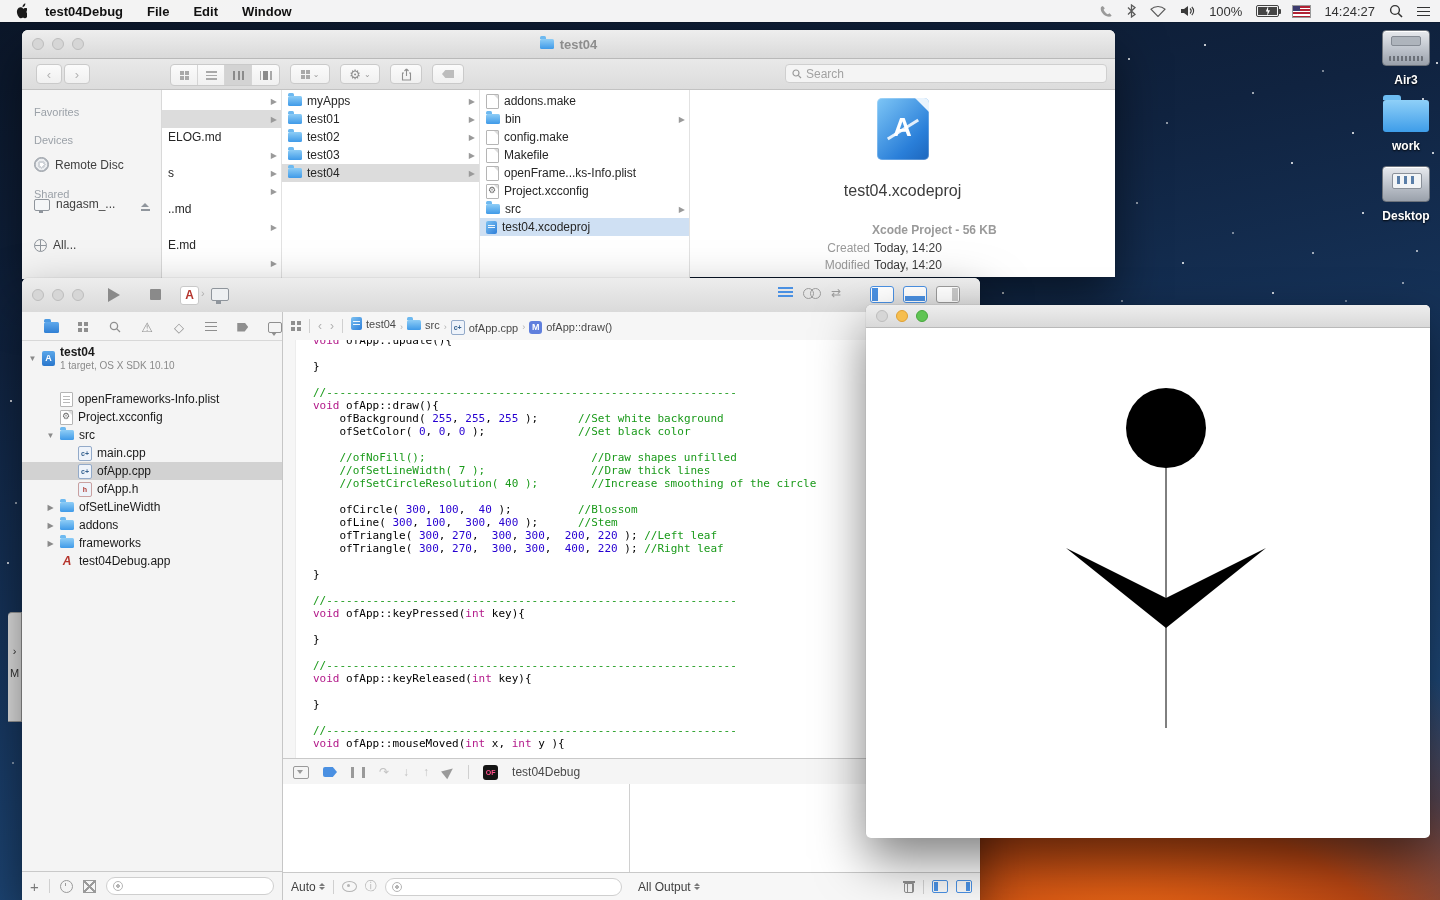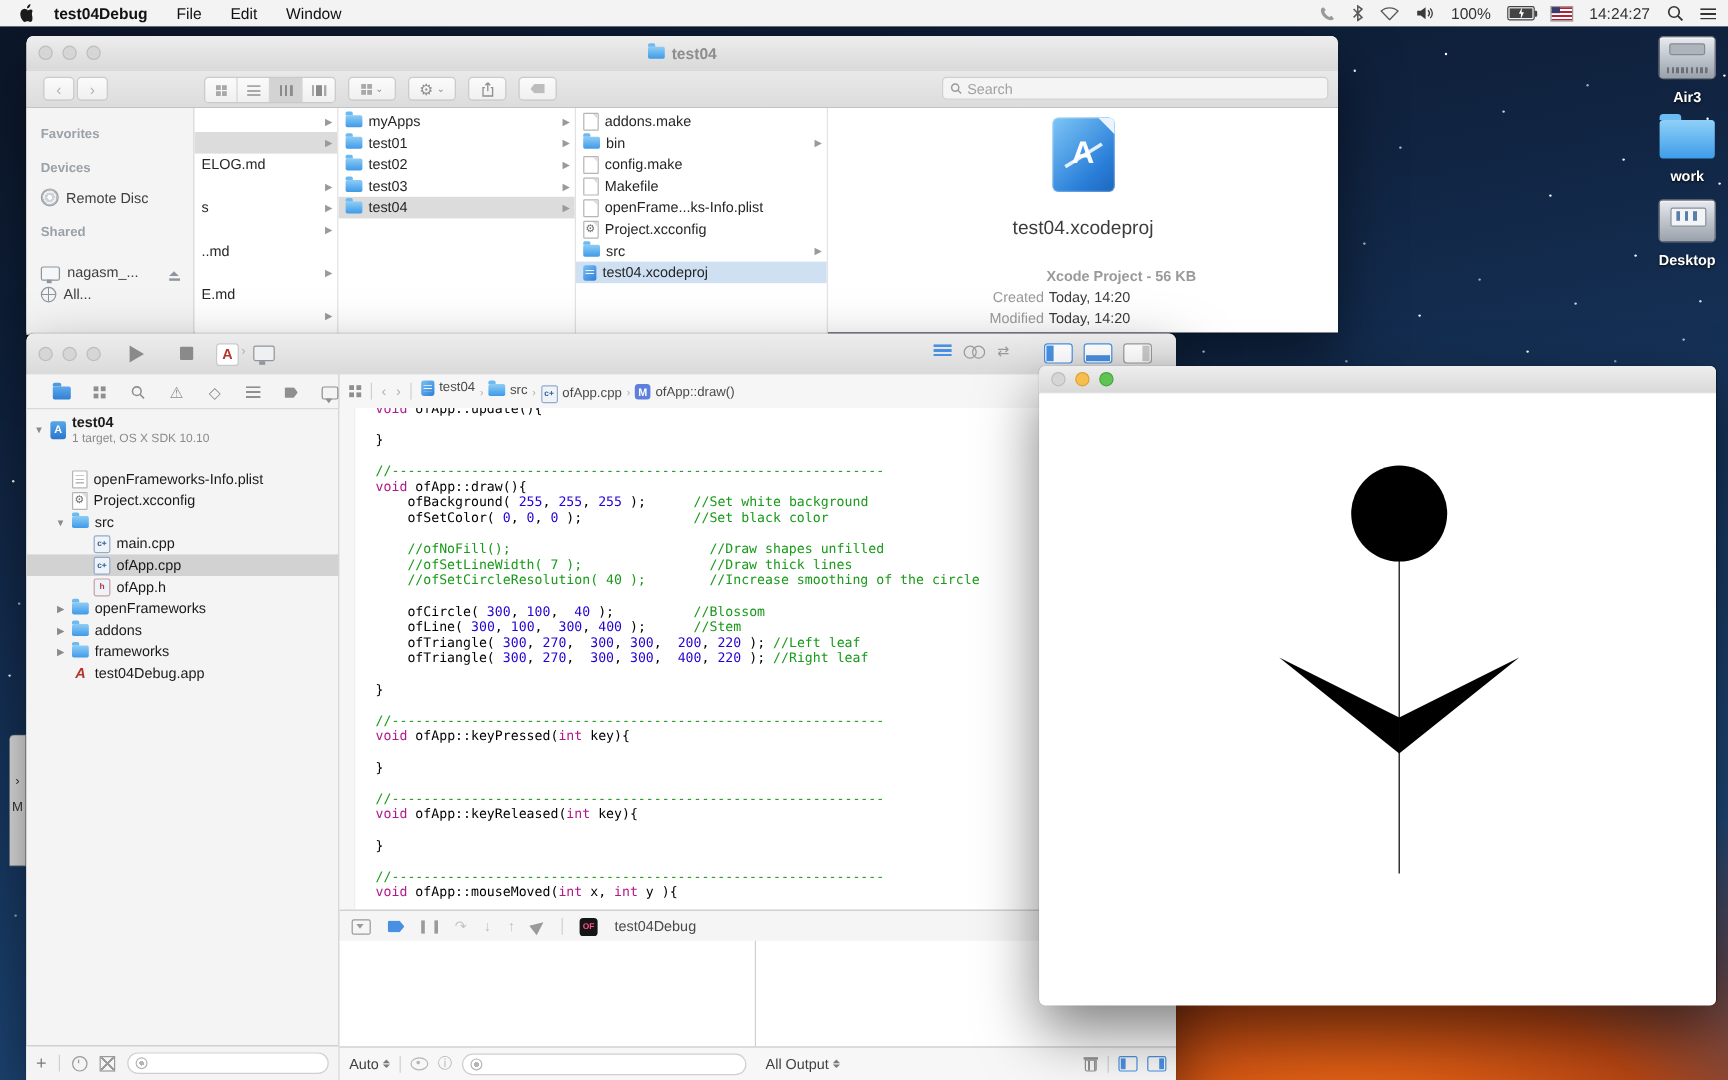--- a/index.html
+++ b/index.html
@@ -60,21 +60,21 @@
   .g-grid{width:9px;height:9px;background:linear-gradient(#a9a9a9,#a9a9a9),linear-gradient(#a9a9a9,#a9a9a9),linear-gradient(#a9a9a9,#a9a9a9),linear-gradient(#a9a9a9,#a9a9a9);
      background-size:4px 4px;background-position:0 0,5px 0,0 5px,5px 5px;background-repeat:no-repeat;}
   .g-list{width:11px;height:9px;background:repeating-linear-gradient(180deg,#a9a9a9 0 1.5px,transparent 1.5px 3.75px);}
   .g-cols{width:11px;height:9px;background:repeating-linear-gradient(90deg,#8b8b8b 0 2px,transparent 2px 4.5px);}
   .g-flow{width:12px;height:9px;background:linear-gradient(90deg,#a9a9a9 0 1.5px,transparent 1.5px 3px,#8b8b8b 3px 8.5px,transparent 8.5px 10px,#a9a9a9 10px 11.5px);}
   .chev{font-size:8px;color:#9a9a9a;margin-left:3px;}
   .fin-search{position:absolute;top:5px;right:8px;width:322px;height:19px;border:1px solid #cfcfcf;border-radius:4px;
      background:#f4f4f4;display:flex;align-items:center;gap:4px;padding:0 6px;box-sizing:border-box;color:#a2a2a2;font-size:12px;}
   .fin-body{display:flex;height:189px;}
   .fin-sidebar{width:140px;background:#f4f4f4;border-right:1px solid #d9d9d9;box-sizing:border-box;position:relative;font-size:12px;color:#404040;}
-  .sb-header{position:absolute;left:12px;font-size:11px;font-weight:bold;color:#9ba1a8;}
+  .sb-header{position:absolute;left:12px;font-size:11px;font-weight:normal;color:#9ba1a8;}
   .sb-item{position:absolute;left:12px;display:flex;align-items:flex-end;gap:6px;width:120px;}
   .sb-eject{margin-left:auto;margin-right:4px;position:relative;width:9px;height:8px;}
   .sb-eject::before{content:"";position:absolute;left:0;top:0;border-left:4.5px solid transparent;border-right:4.5px solid transparent;border-bottom:4.5px solid #8f959c;}
   .sb-eject::after{content:"";position:absolute;left:0;bottom:0;width:9px;height:1.8px;background:#8f959c;}
   .fin-cols{display:flex;flex:1;background:#fff;}
   .fcol{box-sizing:border-box;border-right:1px solid #e2e2e2;padding-top:2px;overflow:hidden;}
   .fcol.w0{width:120px;} .fcol.w1{width:198px;} .fcol.w2{width:210px;}
   .frow{height:18px;display:flex;align-items:center;gap:5px;padding:0 4px 0 6px;font-size:12px;color:#262626;white-space:nowrap;}
   .frow .arr{margin-left:auto;font-size:8px;color:#9a9a9a;}
   .frow.sel-grey{background:#dcdcdc;}
@@ -221,21 +221,21 @@
   #appwin{left:866px;top:305px;width:564px;height:532px;border-radius:5px;}
   #appwin .titlebar{height:22px;border-radius:5px 5px 0 0;}
   #appwin .lights{top:5px;}
   .canvas{position:relative;width:564px;height:510px;background:#fff;border-radius:0 0 5px 5px;overflow:hidden;}
 
   
   #menubar{position:absolute;left:0;top:0;width:1440px;height:22px;background:rgba(248,248,248,.98);
      display:flex;align-items:center;font-size:13px;color:#111;z-index:50;box-shadow:0 1px 0 rgba(0,0,0,.15);}
   .mb-apple{margin:0 18px 0 14px;display:flex;align-items:center;}
   .mb-app{font-weight:bold;margin-right:24px;}
-  .mb-item{margin-right:24px;}
+  .mb-item{margin-right:24px;font-weight:bold;}
   .mb-right{margin-left:auto;display:flex;align-items:center;gap:14px;padding-right:10px;color:#333;}
   .bat{width:21px;height:10px;border:1px solid #444;border-radius:2px;position:relative;}
   .bat::after{content:"";position:absolute;right:-3px;top:2.5px;width:2px;height:5px;background:#444;border-radius:0 1px 1px 0;}
   .bat .fill{position:absolute;inset:1px;background:#444;}
   .bat .bolt{position:absolute;left:7px;top:0px;width:7px;height:10px;background:#fff;clip-path:polygon(55% 0,20% 55%,45% 55%,40% 100%,80% 42%,52% 42%);}
   .flag{width:17px;height:11px;background:repeating-linear-gradient(180deg,#b22234 0 1.6px,#fff 1.6px 3.2px);position:relative;outline:0.5px solid #999;}
   .flag::before{content:"";position:absolute;top:0;left:0;width:7px;height:5px;background:#3c3b6e;}
   .mb-time{font-size:13px;}
   .mb-lines{width:13px;height:9px;background:repeating-linear-gradient(180deg,#333 0 1.5px,transparent 1.5px 4px);}
 
@@ -319,21 +319,21 @@
     </div>
     <div class="fin-body">
       <div class="fin-sidebar" id="fin-sidebar">
           <div class="sb-header" style="top: 16px;">Favorites</div>
           <div class="sb-header" style="top: 44px;">Devices</div>
           <div class="sb-item" style="top: 67px;">
             <span class="icn icn-disc"></span>
             <span>Remote Disc</span>
           </div>
           <div class="sb-header" style="top: 98px;">Shared</div>
-          <div class="sb-item" style="top: 130px;">
+          <div class="sb-item" style="top: 107px;">
             <span class="icn icn-display"></span>
             <span>nagasm_...</span>
             <span class="sb-eject"></span>
           </div>
           <div class="sb-item" style="top: 148px;">
             <span class="icn icn-network"></span>
             <span>All...</span>
           </div>
         </div>
       <div class="fin-cols" id="fin-cols">
@@ -544,21 +544,21 @@
             <span>ofApp.cpp</span>
           </div>
           <div class="trow" style="padding-left: 42px;">
             <span class="disc"></span>
             <span class="icn icn-doc-badge h">h</span>
             <span>ofApp.h</span>
           </div>
           <div class="trow" style="padding-left: 24px;">
             <span class="disc">▶</span>
             <span class="icn icn-folder"></span>
-            <span>openFrameworks</span>
+            <span>ofSetLineWidth</span>
           </div>
           <div class="trow" style="padding-left: 24px;">
             <span class="disc">▶</span>
             <span class="icn icn-folder"></span>
             <span>addons</span>
           </div>
           <div class="trow" style="padding-left: 24px;">
             <span class="disc">▶</span>
             <span class="icn icn-folder"></span>
             <span>frameworks</span>

